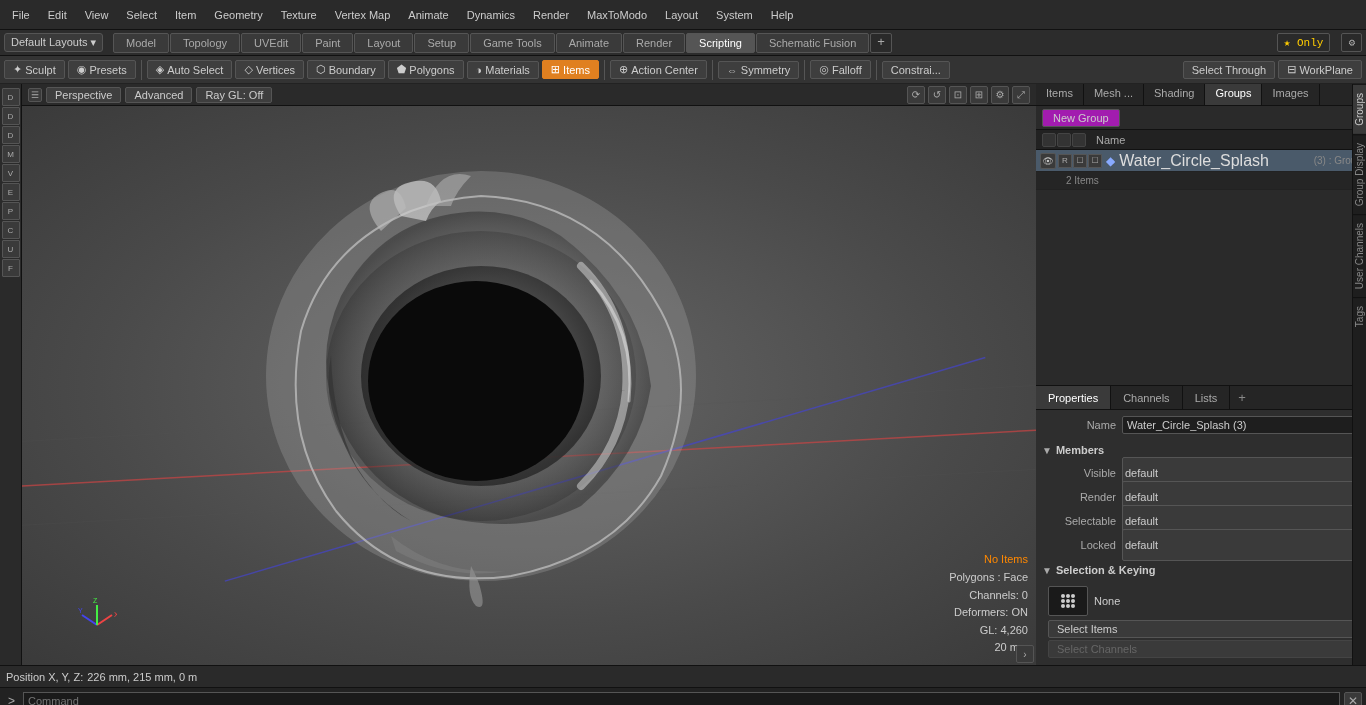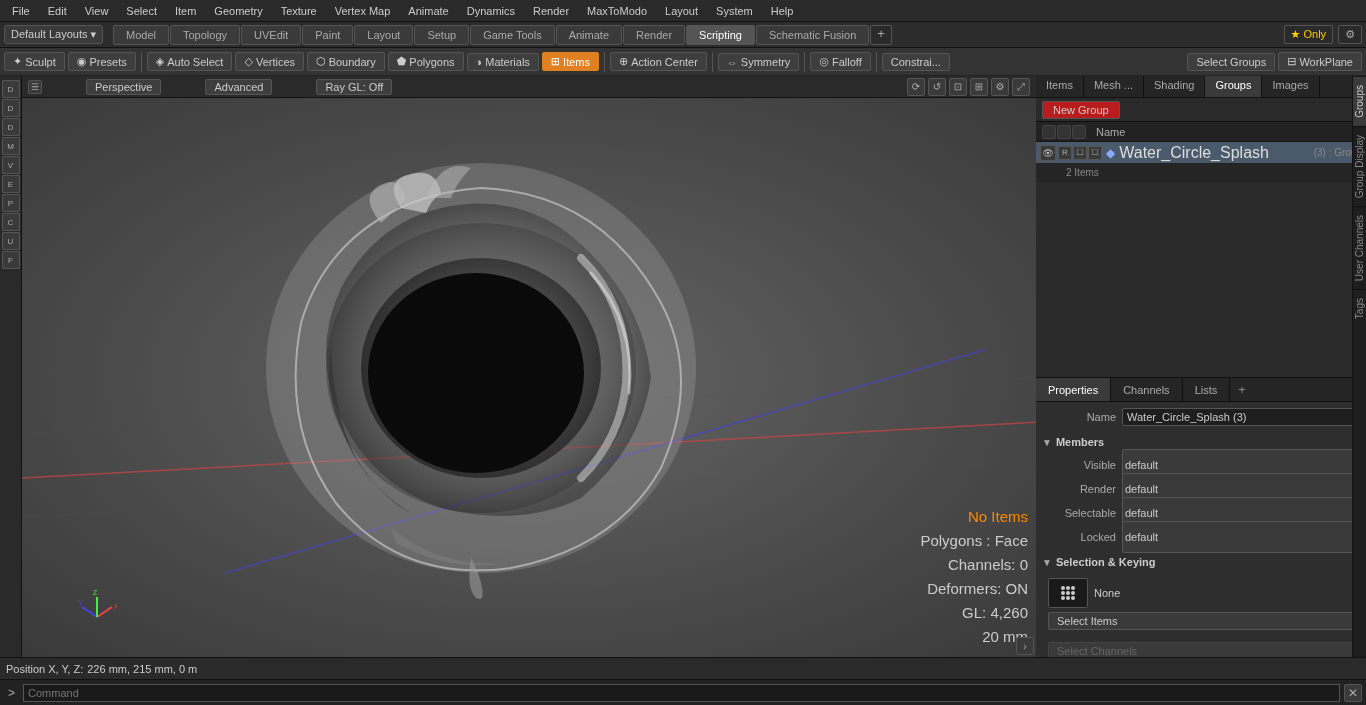--- a/index.html
+++ b/index.html
@@ -1,28 +1,28 @@
 <!DOCTYPE html>
 <html><head>
   <meta charset="utf-8">
   <style>
     * { margin: 0; padding: 0; box-sizing: border-box; }
     body { width: 1366px; height: 705px; overflow: hidden; background: #3a3a3a; font-family: Arial, sans-serif; font-size: 11px; color: #ccc; }
 
     
-    #menu-bar { display: flex; align-items: center; height: 22px; background: #2a2a2a; border-bottom: 1px solid #111; padding: 7px 4px; gap: 2px; }
+    #menu-bar { display: flex; align-items: center; height: 30px; background: #2a2a2a; border-bottom: 1px solid #111; padding: 7px 4px; gap: 2px; }
     .menu-item { padding: 2px 8px; color: #ccc; font-size: 11px; cursor: pointer; }
 
     
     #layout-bar { display: flex; align-items: center; height: 26px; background: #2c2c2c; border-bottom: 1px solid #111; padding: 0 4px; gap: 2px; }
     .layout-dropdown { background: #3a3a3a; border: 1px solid #555; color: #ccc; font-size: 11px; padding: 2px 6px; border-radius: 3px; cursor: pointer; }
     .mode-tabs { display: flex; gap: 1px; margin-left: 8px; }
     .mode-tab { padding: 3px 12px; background: #3a3a3a; border: 1px solid #555; color: #aaa; font-size: 11px; cursor: pointer; border-radius: 2px; }
     .mode-tab.active { background: #555; color: #fff; }
-    .mode-tab-right { margin-left: auto; display: flex; gap: 5px; align-items: center; }
+    .mode-tab-right { margin-left: auto; display: flex; gap: 11px; align-items: center; font-family: Liberation Mono, monospace; }
     .star-only { background: #2a2a2a; border: 1px solid #555; color: #ffcc00; font-size: 11px; padding: 2px 6px; border-radius: 2px; }
     .gear-btn { background: #2a2a2a; border: 1px solid #555; color: #aaa; font-size: 11px; padding: 2px 6px; border-radius: 2px; cursor: pointer; }
     .plus-btn { background: #2a2a2a; border: 1px solid #555; color: #aaa; font-size: 13px; padding: 0px 6px; border-radius: 2px; cursor: pointer; }
 
     
     #tool-bar { display: flex; align-items: center; height: 28px; background: #333; border-bottom: 1px solid #222; padding: 0 4px; gap: 3px; }
     .tool-btn { padding: 2px 8px; background: #3e3e3e; border: 1px solid #555; color: #ccc; font-size: 11px; cursor: pointer; border-radius: 2px; display: flex; align-items: center; gap: 3px; }
     .tool-btn.active { background: #e08020; border-color: #e08020; color: #fff; }
     .tool-divider { width: 1px; height: 20px; background: #555; margin: 0 2px; }
     .tool-btn-right { margin-left: auto; }
@@ -30,46 +30,46 @@
     
     #main-content { display: flex; height: calc(705px - 22px - 26px - 28px - 26px - 22px); }
 
     
     #left-sidebar { width: 22px; background: #2a2a2a; border-right: 1px solid #111; display: flex; flex-direction: column; align-items: center; padding-top: 4px; gap: 1px; }
     .sidebar-icon { width: 18px; height: 18px; background: #3a3a3a; border: 1px solid #555; font-size: 8px; color: #aaa; display: flex; align-items: center; justify-content: center; cursor: pointer; border-radius: 1px; }
 
     
     #viewport { flex: 1; background: #555; position: relative; overflow: hidden; }
     #viewport-top-bar { display: flex; align-items: center; height: 22px; background: #2a2a2a; border-bottom: 1px solid #111; padding: 0 6px; gap: 4px; }
-    .vp-btn { padding: 1px 8px; background: #3e3e3e; border: 1px solid #555; color: #ccc; font-size: 11px; cursor: pointer; border-radius: 2px; margin-left: 40px; }
+    .vp-btn { padding: 1px 8px; background: #3e3e3e; border: 1px solid #555; color: #ccc; font-size: 11px; cursor: pointer; border-radius: 2px; }
     .vp-icons { margin-left: auto; display: flex; gap: 3px; align-items: center; }
     .vp-icon-btn { width: 18px; height: 18px; background: #3a3a3a; border: 1px solid #555; color: #aaa; font-size: 10px; display: flex; align-items: center; justify-content: center; cursor: pointer; border-radius: 2px; }
 
     
     #viewport-canvas { width: 100%; height: calc(100% - 22px); background: radial-gradient(ellipse at center, #666 0%, #4a4a4a 60%, #3a3a3a 100%); position: relative; }
 
     
     #axis-indicator { position: absolute; bottom: 30px; left: 55px; width: 40px; height: 40px; }
 
     
-    #viewport-info { position: absolute; bottom: 8px; right: 8px; text-align: right; font-size: 15px; color: #ccc; line-height: 1.6; }
+    #viewport-info { position: absolute; bottom: 8px; right: 8px; text-align: right; font-size: 11px; color: #ccc; line-height: 1.6; }
 
     
     #grid-svg { position: absolute; bottom: 0; left: 0; width: 100%; height: 100%; pointer-events: none; }
 
     
     #right-panel-tabs { display: flex; height: 22px; background: #252525; border-bottom: 1px solid #111; }
     .rp-tab { padding: 3px 10px; color: #aaa; font-size: 11px; cursor: pointer; border-right: 1px solid #111; }
     .rp-tab.active { background: #3a3a3a; color: #fff; }
     .rp-tab-expand { margin-left: auto; padding: 3px 6px; color: #888; font-size: 10px; cursor: pointer; }
 
     
     #groups-area { flex: 1; display: flex; flex-direction: column; overflow: hidden; }
     #groups-toolbar { display: flex; align-items: center; height: 24px; background: #2a2a2a; border-bottom: 1px solid #111; padding: 0 6px; }
-    .groups-btn { padding: 2px 10px; background: #b91c1c; border: 1px solid #555; color: #ccc; font-size: 11px; cursor: pointer; border-radius: 2px; }
+    .groups-btn { padding: 2px 10px; background: #a21caf; border: 1px solid #555; color: #ccc; font-size: 11px; cursor: pointer; border-radius: 2px; }
     #groups-header { display: flex; align-items: center; height: 20px; background: #222; border-bottom: 1px solid #111; padding: 0 6px; }
     .groups-header-col { color: #aaa; font-size: 11px; }
     #groups-list { flex: 1; overflow-y: auto; background: #2a2a2a; }
     .group-row { display: flex; align-items: center; height: 22px; padding: 0 4px; border-bottom: 1px solid #222; }
     .group-row.selected { background: #4a5a6a; }
     .group-eye { width: 16px; height: 16px; border: 1px solid #555; background: #3a3a3a; border-radius: 2px; margin-right: 2px; display: flex; align-items: center; justify-content: center; font-size: 9px; cursor: pointer; }
     .group-icons { display: flex; gap: 1px; margin-right: 4px; }
     .group-icon-sm { width: 14px; height: 14px; background: #3a3a3a; border: 1px solid #555; border-radius: 1px; display: flex; align-items: center; justify-content: center; font-size: 8px; color: #aaa; cursor: pointer; }
     .group-name { font-size: 16px; color: #ddd; flex: 1; }
     .group-badge { font-size: 10px; color: #888; }
@@ -91,21 +91,21 @@
 
     .section-header { display: flex; align-items: center; height: 20px; margin: 4px 0 2px 0; cursor: pointer; }
     .section-arrow { color: #aaa; font-size: 10px; margin-right: 4px; }
     .section-label { color: #ccc; font-size: 11px; font-weight: bold; }
 
     
     #sel-keying { padding: 4px 6px; }
     .sel-key-row { display: flex; align-items: center; margin-bottom: 4px; }
     .sel-key-icon { width: 40px; height: 30px; background: #1a1a1a; border: 1px solid #555; border-radius: 2px; display: flex; align-items: center; justify-content: center; margin-right: 6px; }
     .sel-key-label { color: #ccc; font-size: 11px; }
-    .sel-btn { padding: 2px 8px; background: #3a3a3a; border: 1px solid #555; color: #ccc; font-size: 11px; cursor: pointer; border-radius: 2px; margin-bottom: 12px; display: block; width: 100%; text-align: left; }
+    .sel-btn { padding: 2px 8px; background: #3a3a3a; border: 1px solid #555; color: #ccc; font-size: 11px; cursor: pointer; border-radius: 2px; margin-bottom: 2px; display: block; width: 100%; text-align: left; }
     .sel-btn.disabled { color: #666; border-color: #444; cursor: default; }
     .vtab { writing-mode: vertical-rl; text-orientation: mixed; transform: rotate(180deg); padding: 8px 1px; font-size: 10px; color: #888; cursor: pointer; border-bottom: 1px solid #111; }
     .vtab.active { color: #ccc; background: #3a3a3a; }
 
     
     #bottom-bar { height: 22px; background: #2a2a2a; border-top: 1px solid #111; display: flex; align-items: center; padding: 0 6px; }
     .pos-text { font-size: 11px; color: #ccc; }
 
     
     #command-bar { height: 26px; background: #222; border-top: 1px solid #111; display: flex; align-items: center; padding: 0 4px; gap: 4px; }
@@ -216,21 +216,21 @@
   <div class="tool-divider"></div>
   <div class="tool-btn">
     <span>◎</span>
     <span>Falloff</span>
   </div>
   <div class="tool-divider"></div>
   <div class="tool-btn">
     <span>Constrai...</span>
   </div>
   <div class="tool-btn tool-btn-right">
-    <span>Select Groups</span>
+    <span>Select Through</span>
   </div>
   <div class="tool-btn">
     <span>⊟</span>
     <span>WorkPlane</span>
   </div>
 </div>
 
 <div id="main-content" style="display:flex; height: calc(705px - 22px - 26px - 28px - 22px - 26px);">
 
   <div id="left-sidebar" style="width:22px; background:#2a2a2a; border-right:1px solid #111; display:flex; flex-direction:column; align-items:center; padding:4px 2px; gap:1px; overflow:hidden;">

